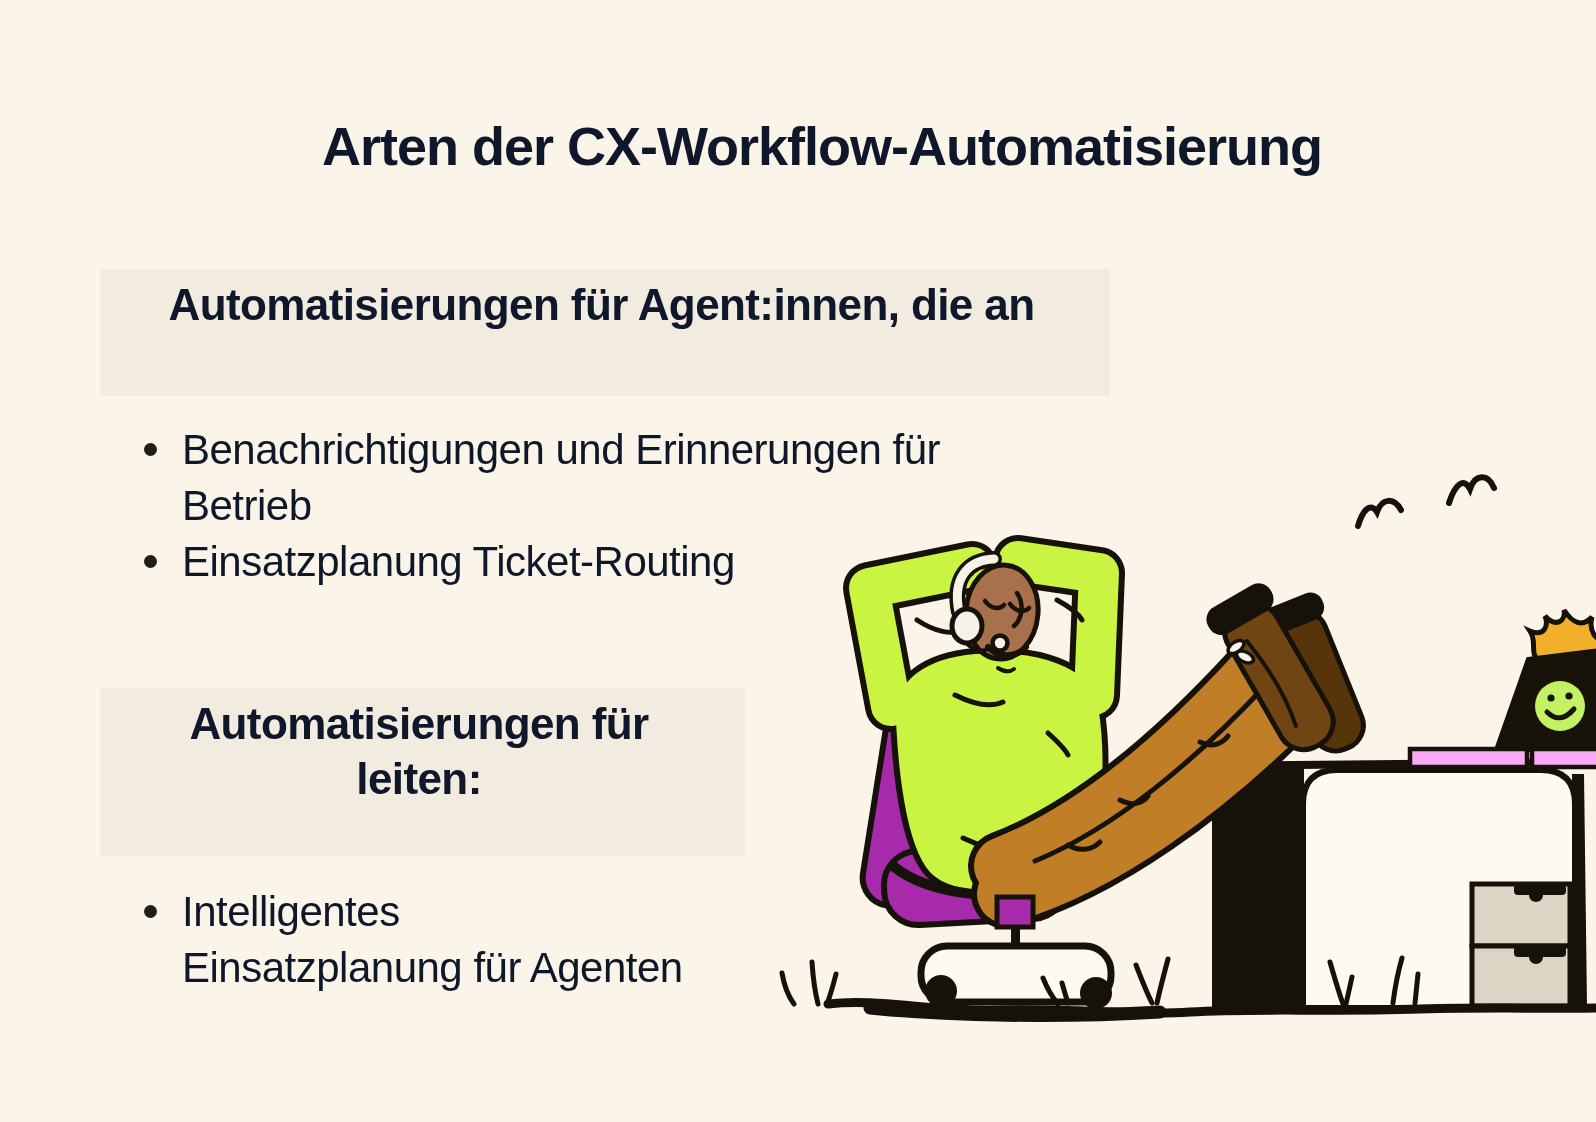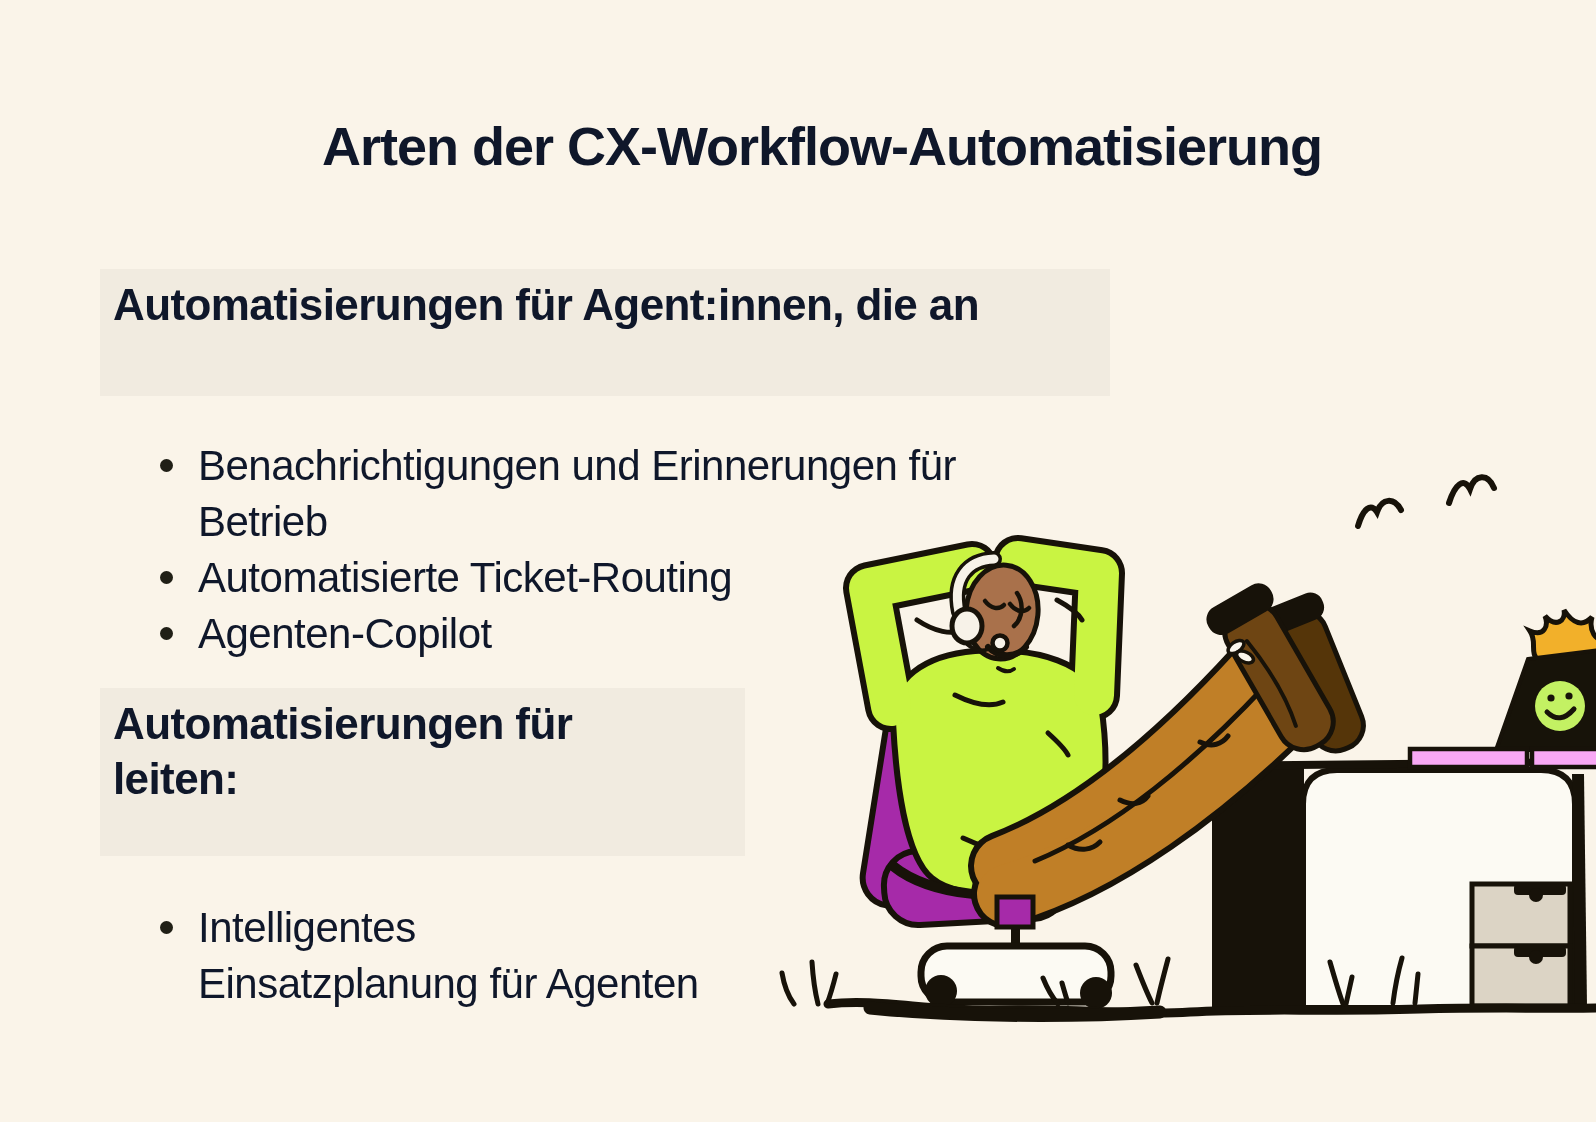--- a/index.html
+++ b/index.html
@@ -15,27 +15,27 @@
     font-size:54px;font-weight:bold;letter-spacing:-1px;
     line-height:60px;
   }
   .section-box{
     position:absolute;
     box-sizing:border-box;
     padding:8px 20px 0 13px;
   }
   .section-box .hline{
     font-size:44px;font-weight:bold;letter-spacing:-0.6px;
-    line-height:55px;white-space:nowrap;
+    line-height:55px;white-space:nowrap;text-align:center;
   }
   .box-1{left:100px;top:269px;width:1010px;height:127px;}
   .box-2{left:100px;top:688px;width:645px;height:168px;}
   .bullet-list{
     position:absolute;left:134px;
-    list-style:none;margin:16px;padding:0;
+    list-style:none;margin:0;padding:0;
   }
   .list-1{top:422px;width:900px;}
   .list-2{top:884px;width:640px;}
   .bullet-item{
     position:relative;
     padding-left:48px;
     font-size:42px;font-weight:normal;letter-spacing:-0.5px;
     line-height:56px;
   }
   .bullet-item .dot{
@@ -59,25 +59,21 @@
   </div>
 
   <ul class="bullet-list list-1">
     <li class="bullet-item">
       <span class="dot" style="background: rgb(32, 31, 22);"></span>
       <div class="bline">Benachrichtigungen und Erinnerungen für</div>
       <div class="bline">Betrieb</div>
     </li>
     <li class="bullet-item">
       <span class="dot" style="background: rgb(32, 31, 22);"></span>
-      <div class="bline">Automatisierte Ticket-Routing</div>
-    </li>
-    <li class="bullet-item">
-      <span class="dot" style="background: rgb(32, 31, 22);"></span>
-      <div class="bline">Agenten-Copilot</div>
+      <div class="bline">Einsatzplanung Ticket-Routing</div>
     </li>
   </ul>
 
   <div class="section-box box-2" id="box2" style="background: rgb(241, 235, 224);">
     <div class="hline">Automatisierungen für</div>
     <div class="hline">leiten:</div>
   </div>
 
   <ul class="bullet-list list-2">
     <li class="bullet-item">

